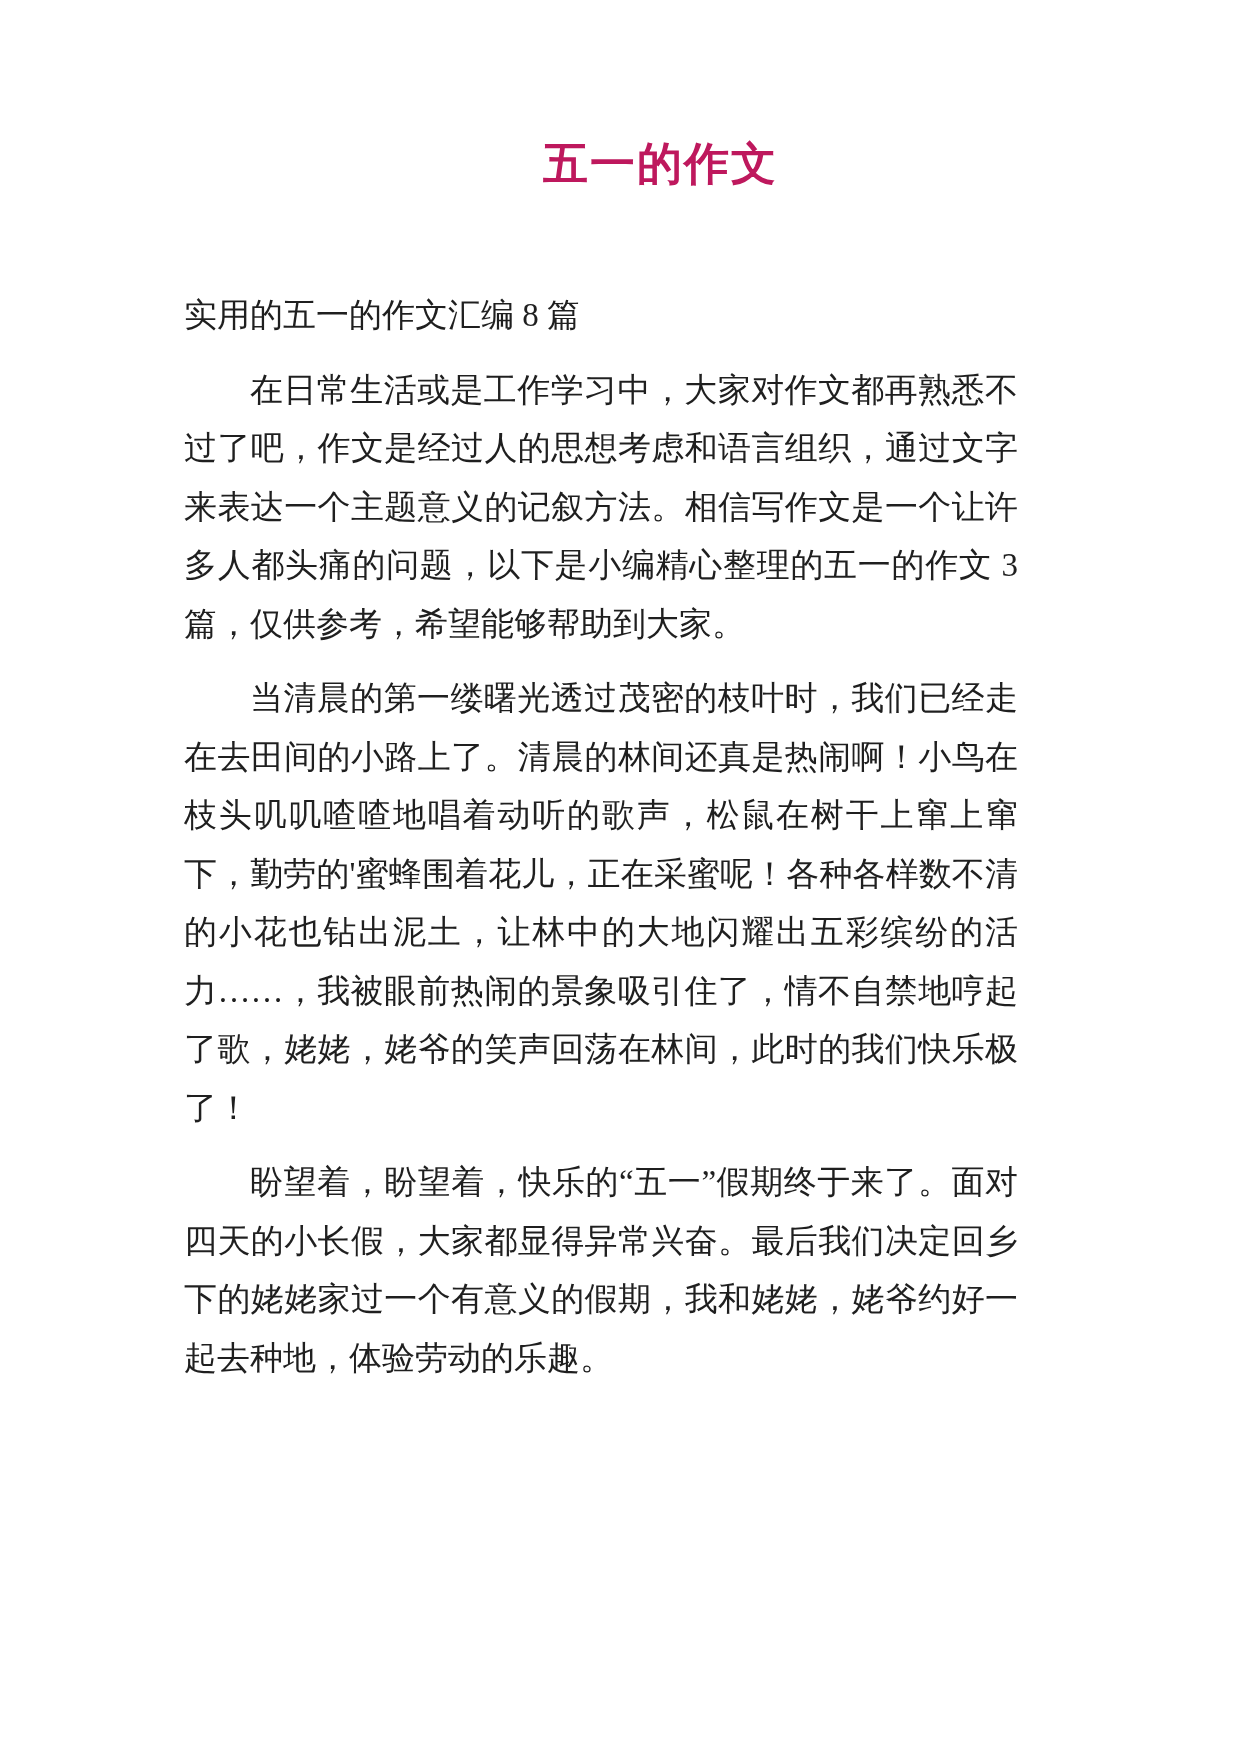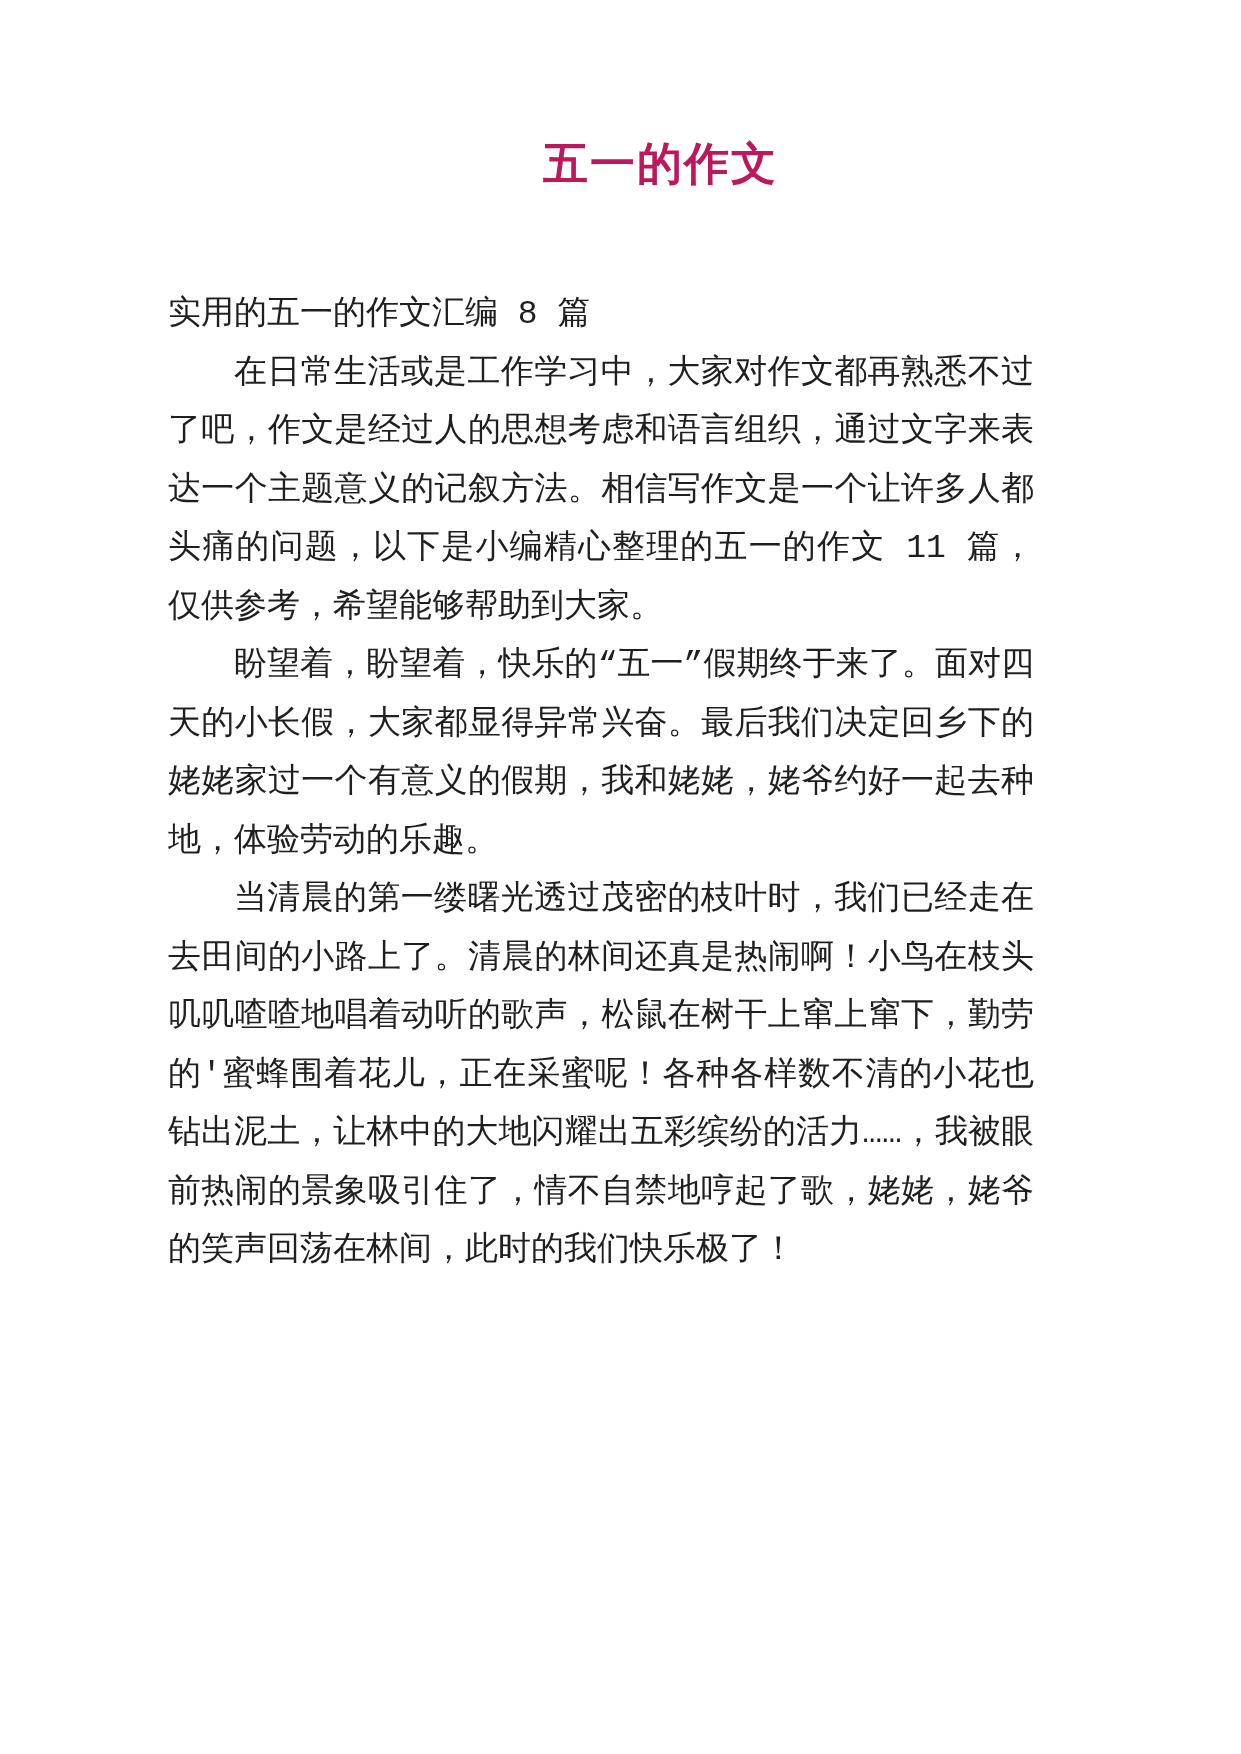--- a/index.html
+++ b/index.html
@@ -33,23 +33,22 @@
     margin-left: 168px;
     width: 866px;
     font-family: "Liberation Serif", "DejaVu Serif", serif;
     font-size: 33px;
     line-height: 58.5px;
     letter-spacing: 0;
     text-align: justify;
     color: #1f1f1f;
   }
   .doc-body p {
-    margin: 0;
+    margin: 16px;
     padding: 0;
-    font-family: Liberation Mono, monospace;
   }
   p.collection-heading {
     text-indent: 0;
   }
   p.body-para {
     text-indent: 2em;
   }
   p.section-heading {
     margin-top: 58.5px;
     text-indent: 0;
@@ -57,21 +56,21 @@
 </style>
 </head>
 <body>
 
 <div class="page">
   <h1 class="doc-title">五一的作文</h1>
 
   <div class="doc-body">
     <p class="collection-heading">实用的五一的作文汇编 8 篇</p>
 
-    <p class="body-para">在日常生活或是工作学习中，大家对作文都再熟悉不过了吧，作文是经过人的思想考虑和语言组织，通过文字来表达一个主题意义的记叙方法。相信写作文是一个让许多人都头痛的问题，以下是小编精心整理的五一的作文 11 篇，仅供参考，希望能够帮助到大家。</p>
+    <p class="body-para">在日常生活或是工作学习中，大家对作文都再熟悉不过了吧，作文是经过人的思想考虑和语言组织，通过文字来表达一个主题意义的记叙方法。相信写作文是一个让许多人都头痛的问题，以下是小编精心整理的五一的作文 3 篇，仅供参考，希望能够帮助到大家。</p>
 
 
+    <p class="body-para">当清晨的第一缕曙光透过茂密的枝叶时，我们已经走在去田间的小路上了。清晨的林间还真是热闹啊！小鸟在枝头叽叽喳喳地唱着动听的歌声，松鼠在树干上窜上窜下，勤劳的'蜜蜂围着花儿，正在采蜜呢！各种各样数不清的小花也钻出泥土，让林中的大地闪耀出五彩缤纷的活力……，我被眼前热闹的景象吸引住了，情不自禁地哼起了歌，姥姥，姥爷的笑声回荡在林间，此时的我们快乐极了！</p>
+
     <p class="body-para">盼望着，盼望着，快乐的“五一”假期终于来了。面对四天的小长假，大家都显得异常兴奋。最后我们决定回乡下的姥姥家过一个有意义的假期，我和姥姥，姥爷约好一起去种地，体验劳动的乐趣。</p>
-
-    <p class="body-para">当清晨的第一缕曙光透过茂密的枝叶时，我们已经走在去田间的小路上了。清晨的林间还真是热闹啊！小鸟在枝头叽叽喳喳地唱着动听的歌声，松鼠在树干上窜上窜下，勤劳的'蜜蜂围着花儿，正在采蜜呢！各种各样数不清的小花也钻出泥土，让林中的大地闪耀出五彩缤纷的活力……，我被眼前热闹的景象吸引住了，情不自禁地哼起了歌，姥姥，姥爷的笑声回荡在林间，此时的我们快乐极了！</p>
 
   </div>
 </div>
 
 </body></html>

